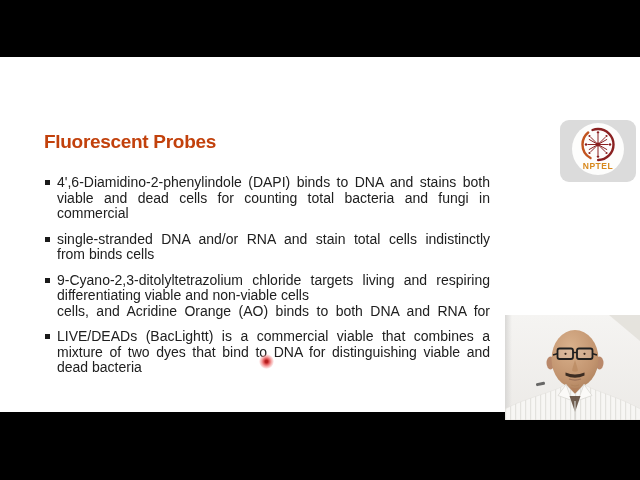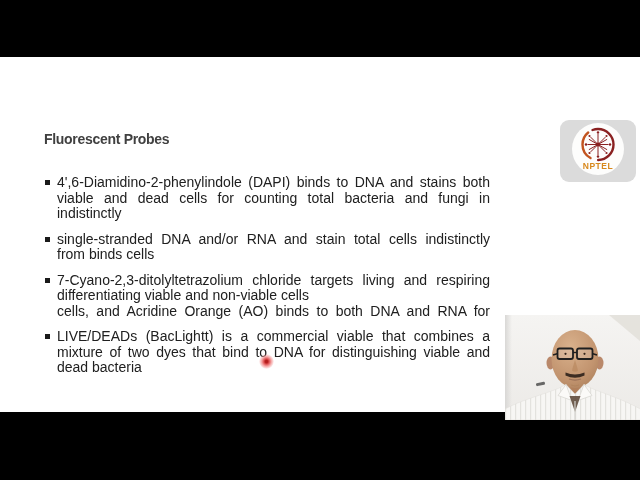--- a/index.html
+++ b/index.html
@@ -1,21 +1,21 @@
 <!DOCTYPE html>
 <html><head>
 <meta charset="utf-8">
 <style>
   html,body{margin:0;padding:0;background:#000;}
   .frame{position:relative;width:640px;height:480px;background:#000;overflow:hidden;
          font-family:"Liberation Sans","DejaVu Sans",sans-serif;}
   
   .slide{position:absolute;left:0;top:57px;width:640px;height:355px;background:#ffffff;}
-  .slide-title{position:absolute;left:44px;top:74px;font-size:14px;font-weight:bold;
-               color:#404040;letter-spacing:-0.3px;}
+  .slide-title{position:absolute;left:44px;top:74px;font-size:19px;font-weight:bold;
+               color:#c2410c;letter-spacing:-0.3px;}
   
   .bullets{position:absolute;left:57px;top:118px;width:433px;color:#202020;}
   .bullet{position:relative;margin:0 0 9.8px 0;}
   .bullet .marker{position:absolute;left:-12px;top:5px;width:5px;height:5px;background:#1a1a1a;}
   .line{font-size:14px;line-height:15.6px;white-space:nowrap;overflow:visible;}
   .just{text-align:justify;text-align-last:justify;}
   
   .laser{position:absolute;left:259px;top:297px;width:15px;height:15px;border-radius:50%;
          background:radial-gradient(circle at 50% 50%, #b51d1d 0 12%, #e05555 26%,
                     rgba(243,150,150,0.85) 45%, rgba(255,180,180,0) 72%);}
@@ -71,30 +71,30 @@
         </g>
         <text x="38" y="49" text-anchor="middle" font-size="8.5" font-weight="bold" fill="#d8881c" letter-spacing="0.5">NPTEL</text>
       </svg>
     </div>
 
     <div class="bullets">
       <div class="bullet">
         <span class="marker"></span>
         <div class="line just">4',6-Diamidino-2-phenylindole (DAPI) binds to DNA and stains both</div>
         <div class="line just">viable and dead cells for counting total bacteria and fungi in</div>
-        <div class="line">indistinctly</div>
+        <div class="line">commercial</div>
       </div>
       <div class="bullet">
         <span class="marker"></span>
         <div class="line just">single-stranded DNA and/or RNA and stain total cells indistinctly</div>
         <div class="line">from binds cells</div>
       </div>
       <div class="bullet">
         <span class="marker"></span>
-        <div class="line just">7-Cyano-2,3-ditolyltetrazolium chloride targets living and respiring</div>
+        <div class="line just">9-Cyano-2,3-ditolyltetrazolium chloride targets living and respiring</div>
         <div class="line">differentiating viable and non-viable cells</div>
         <div class="line just">cells, and Acridine Orange (AO) binds to both DNA and RNA for</div>
       </div>
       <div class="bullet">
         <span class="marker"></span>
         <div class="line just">LIVE/DEADs (BacLightt) is a commercial viable that combines a</div>
         <div class="line just">mixture of two dyes that bind to DNA for distinguishing viable and</div>
         <div class="line">dead bacteria</div>
       </div>
     </div>

